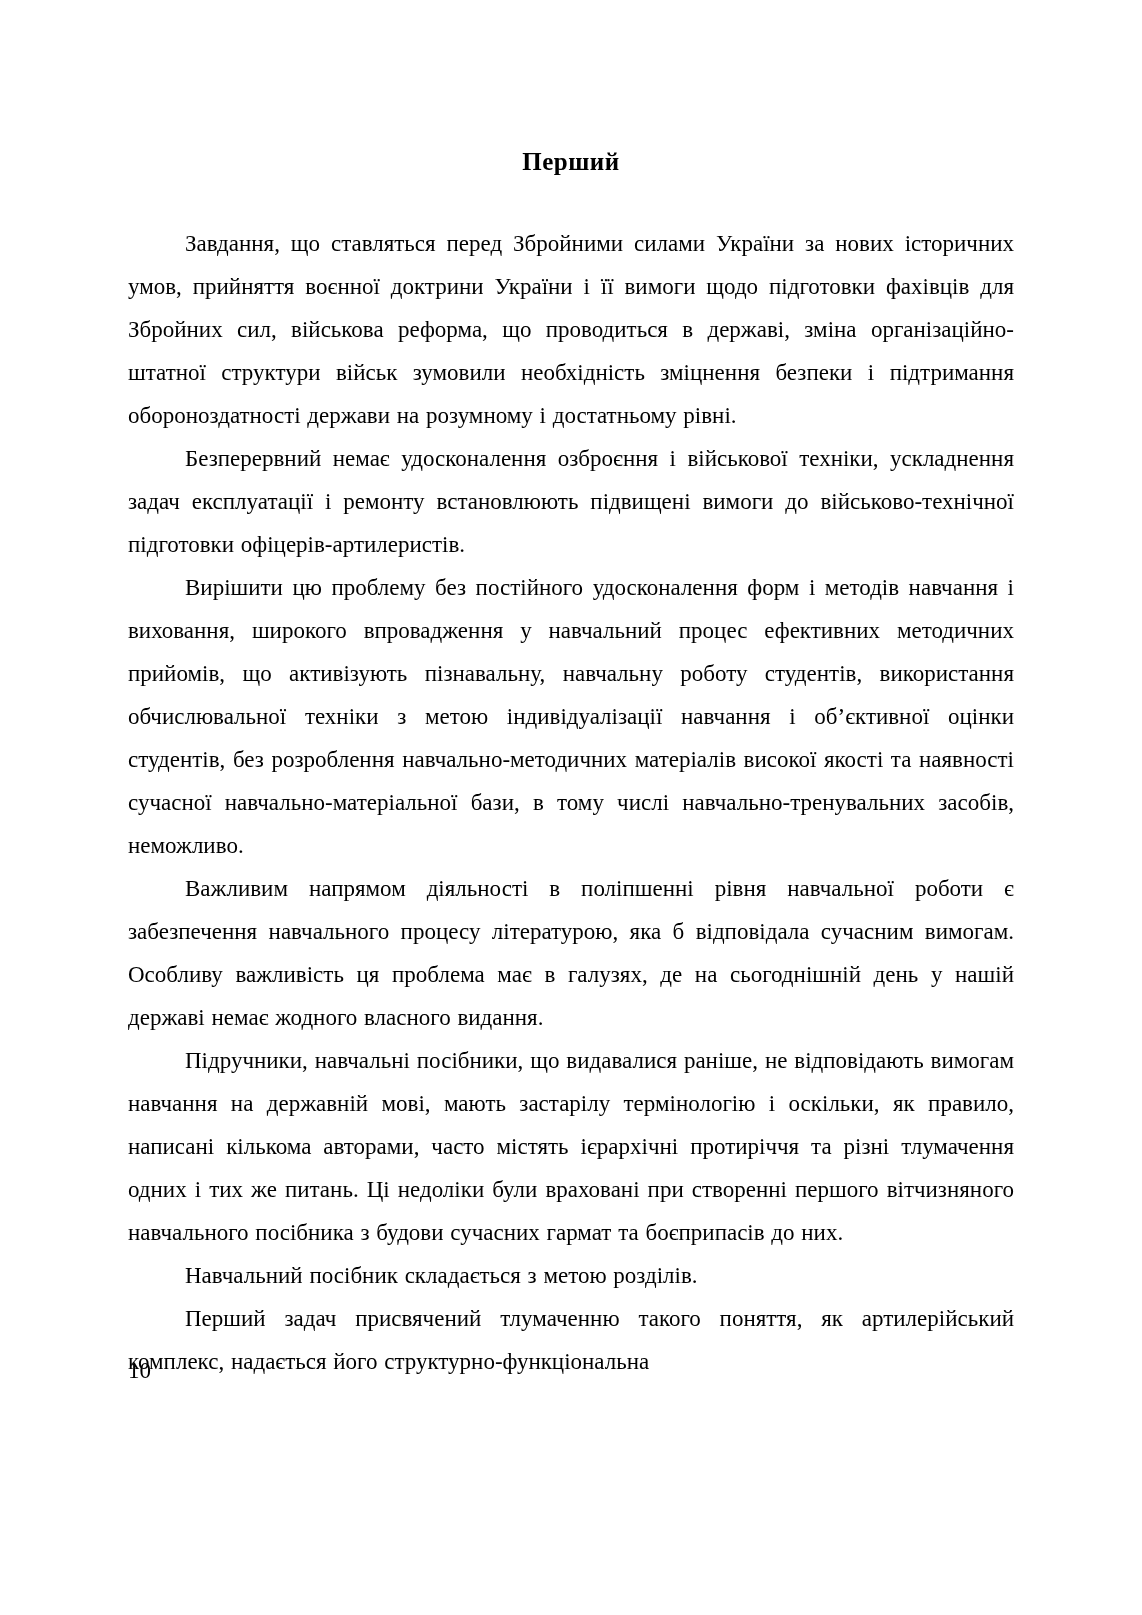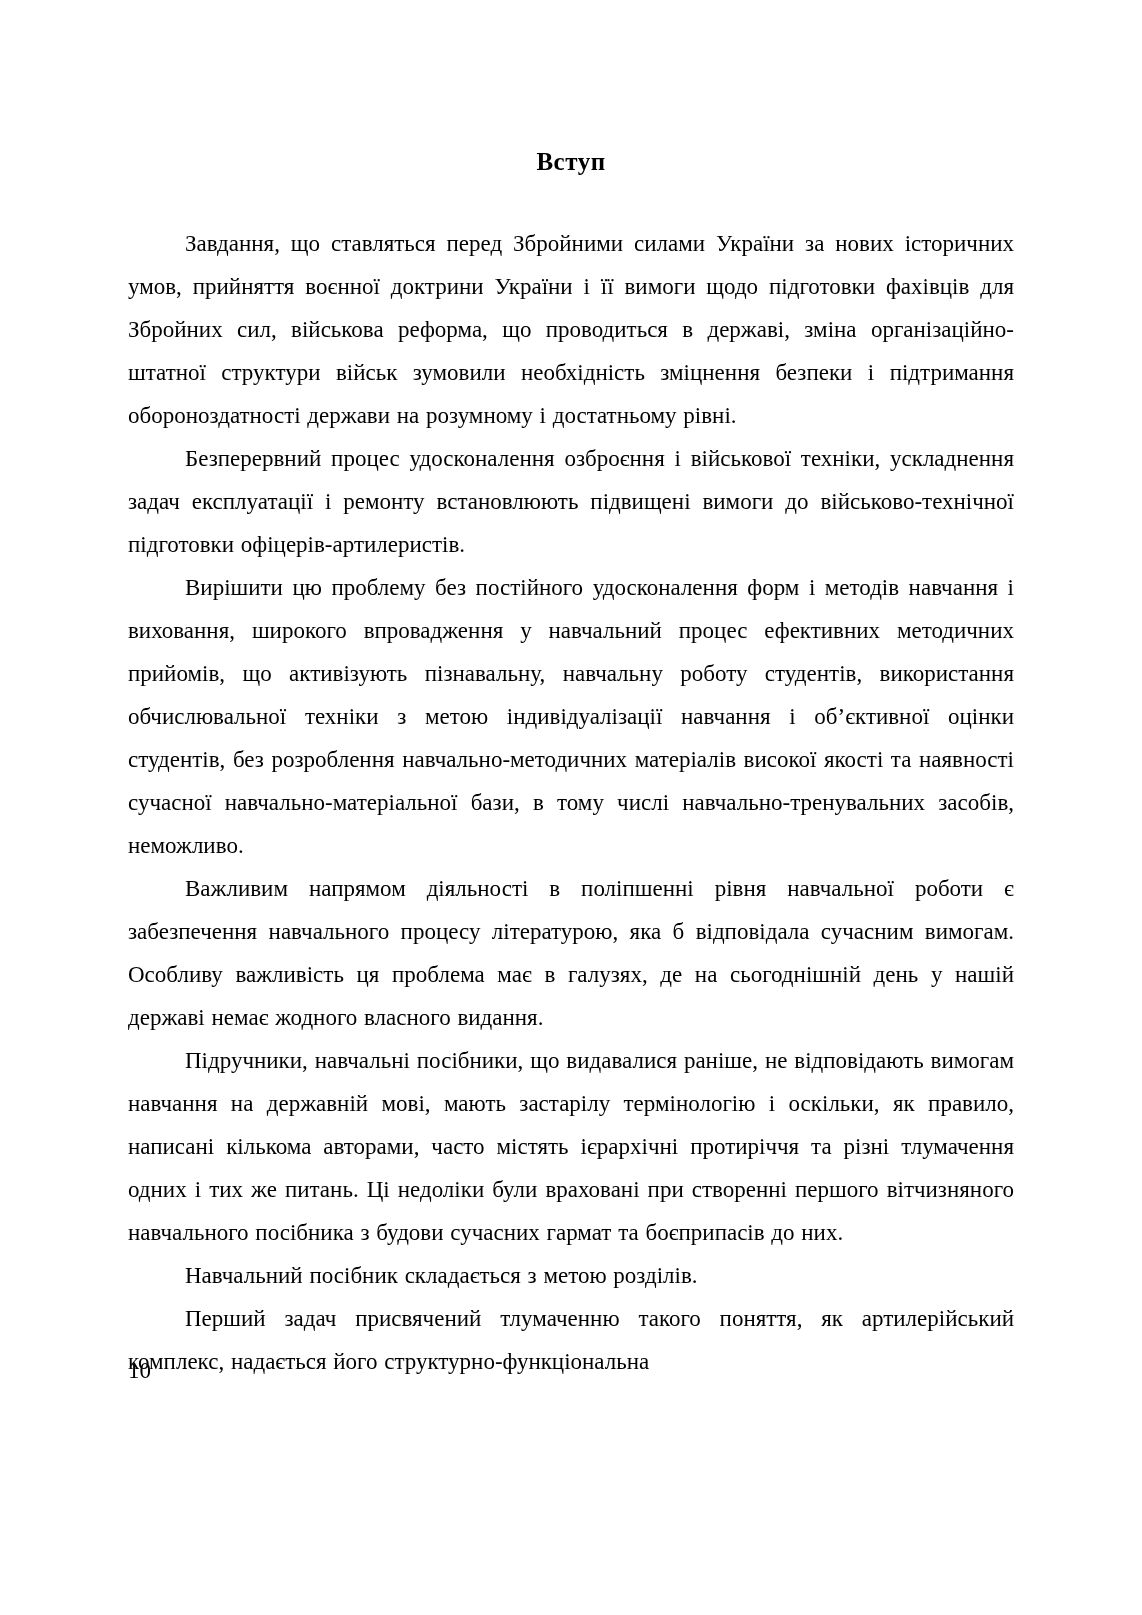--- a/index.html
+++ b/index.html
@@ -44,25 +44,25 @@
     left: 128px;
     top: 1358px;
     font-size: 23px;
   }
 </style>
 </head>
 <body>
 
 <div class="page">
   <div class="text-block">
-    <h1 class="doc-title">Вступ</h1>
+    <h1 class="doc-title">Перший</h1>
 
     <p class="doc-paragraph">Завдання, що ставляться перед Збройними силами України за нових історичних умов, прийняття воєнної доктрини України і її вимоги щодо підготовки фахівців для Збройних сил, військова реформа, що проводиться в державі, зміна організаційно-штатної структури військ зумовили необхідність зміцнення безпеки і підтримання обороноздатності держави на розумному і достатньому рівні.</p>
 
-    <p class="doc-paragraph">Безперервний процес удосконалення озброєння і військової техніки, ускладнення задач експлуатації і ремонту встановлюють підвищені вимоги до військово-технічної підготовки офіцерів-артилеристів.</p>
+    <p class="doc-paragraph">Безперервний немає удосконалення озброєння і військової техніки, ускладнення задач експлуатації і ремонту встановлюють підвищені вимоги до військово-технічної підготовки офіцерів-артилеристів.</p>
 
     <p class="doc-paragraph">Вирішити цю проблему без постійного удосконалення форм і методів навчання і виховання, широкого впровадження у навчальний процес ефективних методичних прийомів, що активізують пізнавальну, навчальну роботу студентів, використання обчислювальної техніки з метою індивідуалізації навчання і об’єктивної оцінки студентів, без розроблення навчально-методичних матеріалів високої якості та наявності сучасної навчально-матеріальної бази, в тому числі навчально-тренувальних засобів, неможливо.</p>
 
     <p class="doc-paragraph">Важливим напрямом діяльності в поліпшенні рівня навчальної роботи є забезпечення навчального процесу літературою, яка б відповідала сучасним вимогам. Особливу важливість ця проблема має в галузях, де на сьогоднішній день у нашій державі немає жодного власного видання.</p>
 
     <p class="doc-paragraph">Підручники, навчальні посібники, що видавалися раніше, не відповідають вимогам навчання на державній мові, мають застарілу термінологію і оскільки, як правило, написані кількома авторами, часто містять ієрархічні протиріччя та різні тлумачення одних і тих же питань. Ці недоліки були враховані при створенні першого вітчизняного навчального посібника з будови сучасних гармат та боєприпасів до них.</p>
 
     <p class="doc-paragraph">Навчальний посібник складається з метою розділів.</p>
 
     <p class="doc-paragraph">Перший задач присвячений тлумаченню такого поняття, як артилерійський комплекс, надається його структурно-функціональна</p>

